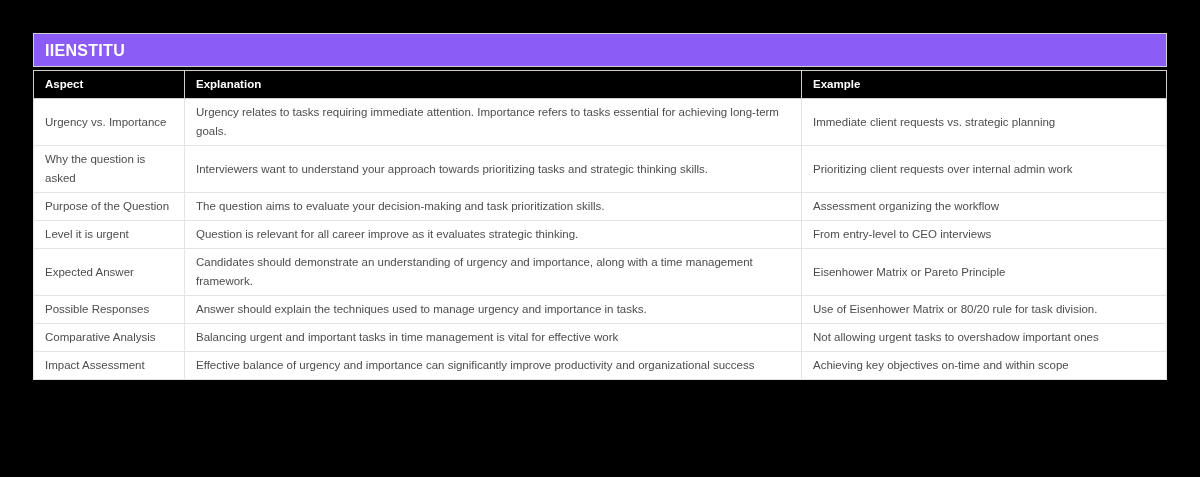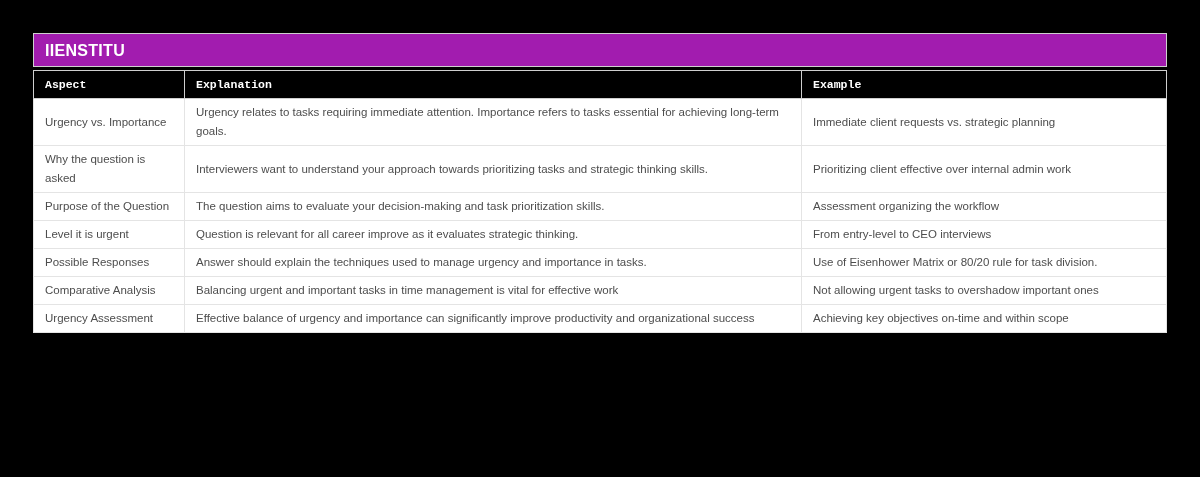--- a/index.html
+++ b/index.html
@@ -11,21 +11,21 @@
     overflow: hidden;
     font-family: "Liberation Sans", "DejaVu Sans", sans-serif;
   }
   .card {
     position: absolute;
     left: 33px;
     top: 33px;
     width: 1134px;
   }
   .title-bar {
-    background: #a21caf;
+    background: #8b5cf6;
     border: 1px solid #cfcfcf;
     color: #ffffff;
     font-weight: bold;
     font-size: 16px;
     line-height: 19px;
     padding: 7px 11px 6px 11px;
     margin-bottom: 3px;
     letter-spacing: 0.3px;
   }
   table.comparison {
@@ -38,21 +38,20 @@
   table.comparison col.col-explanation { width: 617px; }
   table.comparison thead th {
     background: #000000;
     color: #ffffff;
     font-size: 11.5px;
     font-weight: bold;
     text-align: left;
     padding: 6px 11px;
     border: 1px solid #cfcfcf;
     line-height: 15px;
-    font-family: Liberation Mono, monospace;
   }
   table.comparison tbody td {
     color: #4d4d4d;
     font-size: 11.5px;
     line-height: 19px;
     padding: 4px 11px;
     border: 1px solid #e4e4e4;
     vertical-align: middle;
     background: #ffffff;
     word-wrap: break-word;
@@ -79,42 +78,47 @@
     </thead>
     <tbody>
         <tr>
           <td>Urgency vs. Importance</td>
           <td>Urgency relates to tasks requiring immediate attention. Importance refers to tasks essential for achieving long-term goals.</td>
           <td>Immediate client requests vs. strategic planning</td>
         </tr>
         <tr>
           <td>Why the question is asked</td>
           <td>Interviewers want to understand your approach towards prioritizing tasks and strategic thinking skills.</td>
-          <td>Prioritizing client effective over internal admin work</td>
+          <td>Prioritizing client requests over internal admin work</td>
         </tr>
         <tr>
           <td>Purpose of the Question</td>
           <td>The question aims to evaluate your decision-making and task prioritization skills.</td>
           <td>Assessment organizing the workflow</td>
         </tr>
         <tr>
           <td>Level it is urgent</td>
           <td>Question is relevant for all career improve as it evaluates strategic thinking.</td>
           <td>From entry-level to CEO interviews</td>
         </tr>
         <tr>
+          <td>Expected Answer</td>
+          <td>Candidates should demonstrate an understanding of urgency and importance, along with a time management framework.</td>
+          <td>Eisenhower Matrix or Pareto Principle</td>
+        </tr>
+        <tr>
           <td>Possible Responses</td>
           <td>Answer should explain the techniques used to manage urgency and importance in tasks.</td>
           <td>Use of Eisenhower Matrix or 80/20 rule for task division.</td>
         </tr>
         <tr>
           <td>Comparative Analysis</td>
           <td>Balancing urgent and important tasks in time management is vital for effective work</td>
           <td>Not allowing urgent tasks to overshadow important ones</td>
         </tr>
         <tr>
-          <td>Urgency Assessment</td>
+          <td>Impact Assessment</td>
           <td>Effective balance of urgency and importance can significantly improve productivity and organizational success</td>
           <td>Achieving key objectives on-time and within scope</td>
         </tr>
       </tbody>
   </table>
 </div>
 
 </body></html>

